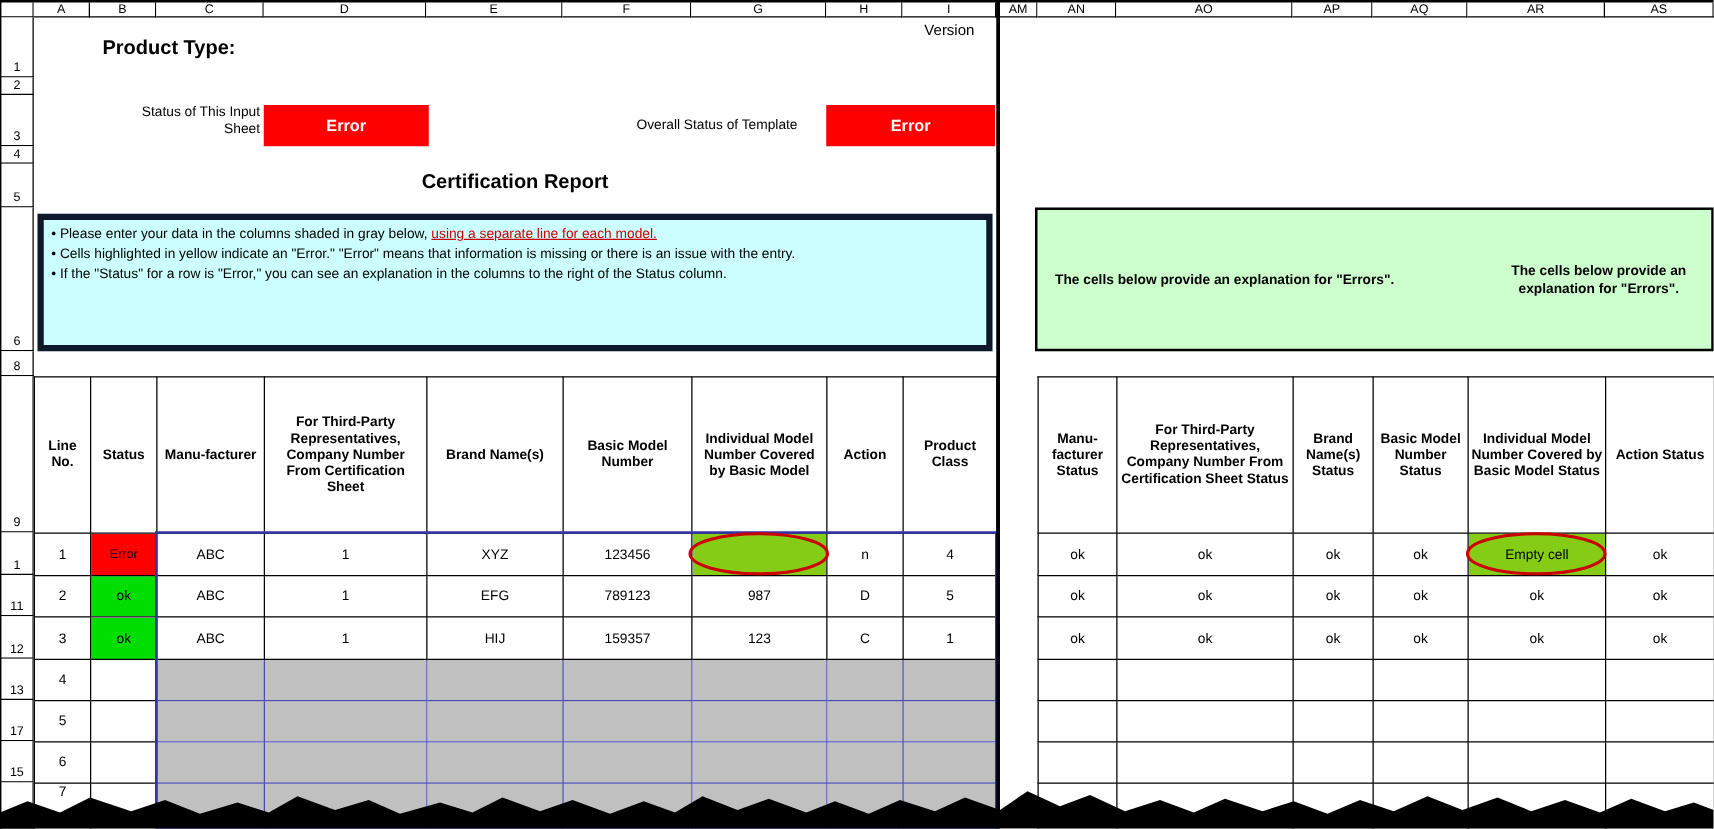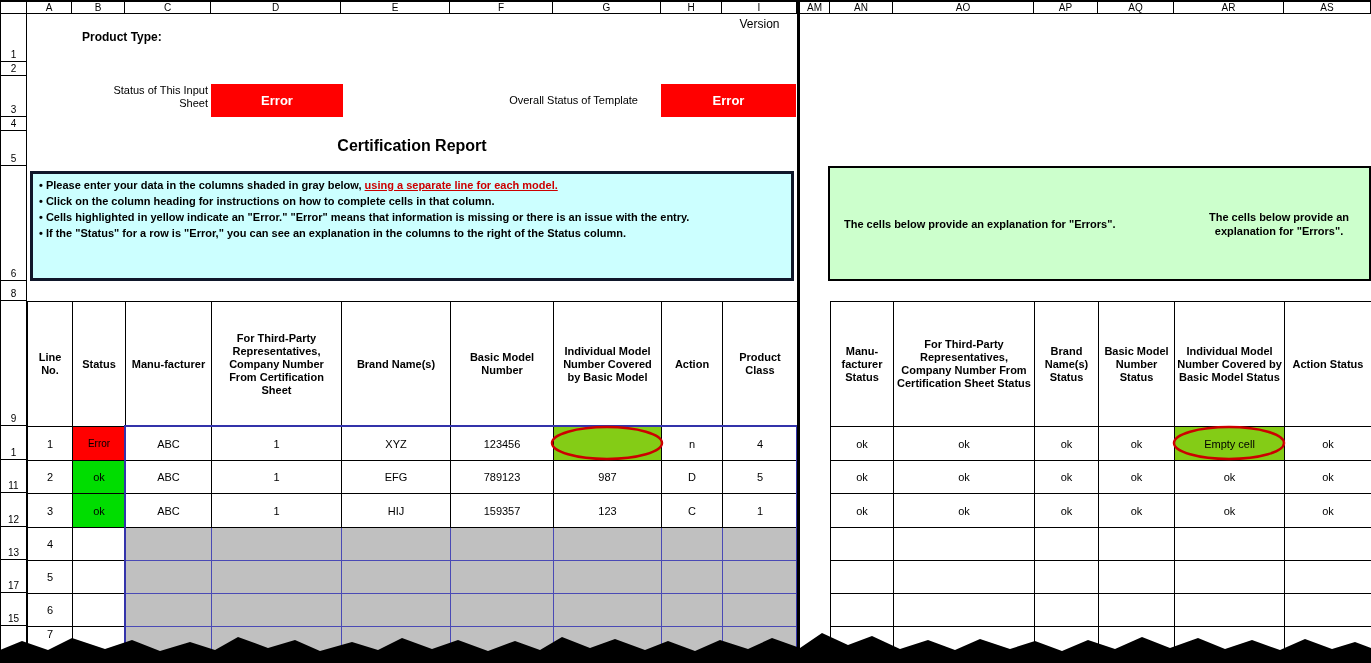--- a/index.html
+++ b/index.html
@@ -17,32 +17,32 @@
   .ruler .rspacer { flex:none; background:#000; border-bottom:1px solid #000; }
 
   
   .rowhdrs { position:absolute; left:0; top:14px; width:27px; }
   .rowhdrs .rh { width:27px; border-right:1px solid #000; border-bottom:1px solid #000; border-left:1px solid #000;
                  background:#fff; font-size:10px; display:flex; align-items:flex-end; justify-content:center;
                  padding-bottom:1px; color:#000; }
 
   .abs { position:absolute; }
   .lbl-bold { font-weight:normal; font-size:11px; color:#000; }
-  .product-type { left:70px; top:30px; font-weight:bold; font-size:12px;padding-left:12px; }
+  .product-type { left:70px; top:30px; font-weight:bold; font-size:16px;padding-left:12px; }
   .version { left:722px; top:17px; width:75px; text-align:center; font-size:12px; }
   .input-status-label { left:86px; top:84px; width:122px; text-align:right; line-height:13px; }
   .overall-status-label { left:400px; top:94px; width:238px; text-align:right; }
   .status-badge { background:#ff0000; color:#fff; font-weight:bold; font-size:13px;
                   display:flex; align-items:center; justify-content:center; }
   .badge1 { left:211px; top:84px; width:132px; height:33px; }
   .badge2 { left:661px; top:84px; width:135px; height:33px; }
   .report-title { left:27px; top:137px; width:770px; text-align:center; font-weight:bold; font-size:16px; }
 
-  .instr-box { left:30px; top:171px; width:764px; height:110px; background:#ccffff; border:3px solid #0f172a;
-               padding:3px 6px; font-size:11px; font-weight:bold; line-height:16px; color:#000; }
+  .instr-box { left:30px; top:171px; width:764px; height:110px; background:#ccffff; border:5px solid #0f172a;
+               padding:3px 6px; font-size:11px; font-weight:normal; line-height:16px; color:#000; }
   .redlink { color:#cc0000; text-decoration:underline; }
 
   .expl-box { left:828px; top:166px; width:543px; height:115px; background:#ccffcc; border:2px solid #000;
               display:flex; align-items:center; font-size:11px; font-weight:bold; color:#000; }
   .expl-left { flex:1; padding-left:14px; padding-right:6px; }
   .expl-right { width:176px; text-align:center; padding-right:4px; line-height:14px; }
 
   table.dtable { position:absolute; border-collapse:collapse; table-layout:fixed; background:#fff; }
   .dtable th, .dtable td { border:1px solid #000; font-size:11px; text-align:center; vertical-align:middle;
                            padding:1px 2px; overflow:hidden; color:#000; }
@@ -105,21 +105,20 @@
   <div class="abs product-type">Product Type:</div>
   <div class="abs version">Version</div>
   <div class="abs lbl-bold input-status-label">Status of This Input Sheet</div>
   <div class="abs status-badge badge1">Error</div>
   <div class="abs lbl-bold overall-status-label">Overall Status of Template</div>
   <div class="abs status-badge badge2">Error</div>
   <div class="abs report-title">Certification Report</div>
 
   <div class="abs instr-box">
     <div><span>• Please enter your data in the columns shaded in gray below, </span><span class="redlink">using a separate line for each model.</span></div>
-    <div>• Click on the column heading for instructions on how to complete cells in that column.</div>
     <div>• Cells highlighted in yellow indicate an "Error."  "Error" means that information is missing or there is an issue with the entry.</div>
     <div>• If the "Status" for a row is "Error," you can see an explanation in the columns to the right of the Status column.</div>
   </div>
 
   <div class="abs expl-box">
     <div class="expl-left">The cells below provide an explanation for "Errors".</div>
     <div class="expl-right">The cells below provide an explanation for "Errors".</div>
   </div>
 
   <table class="dtable lt">

